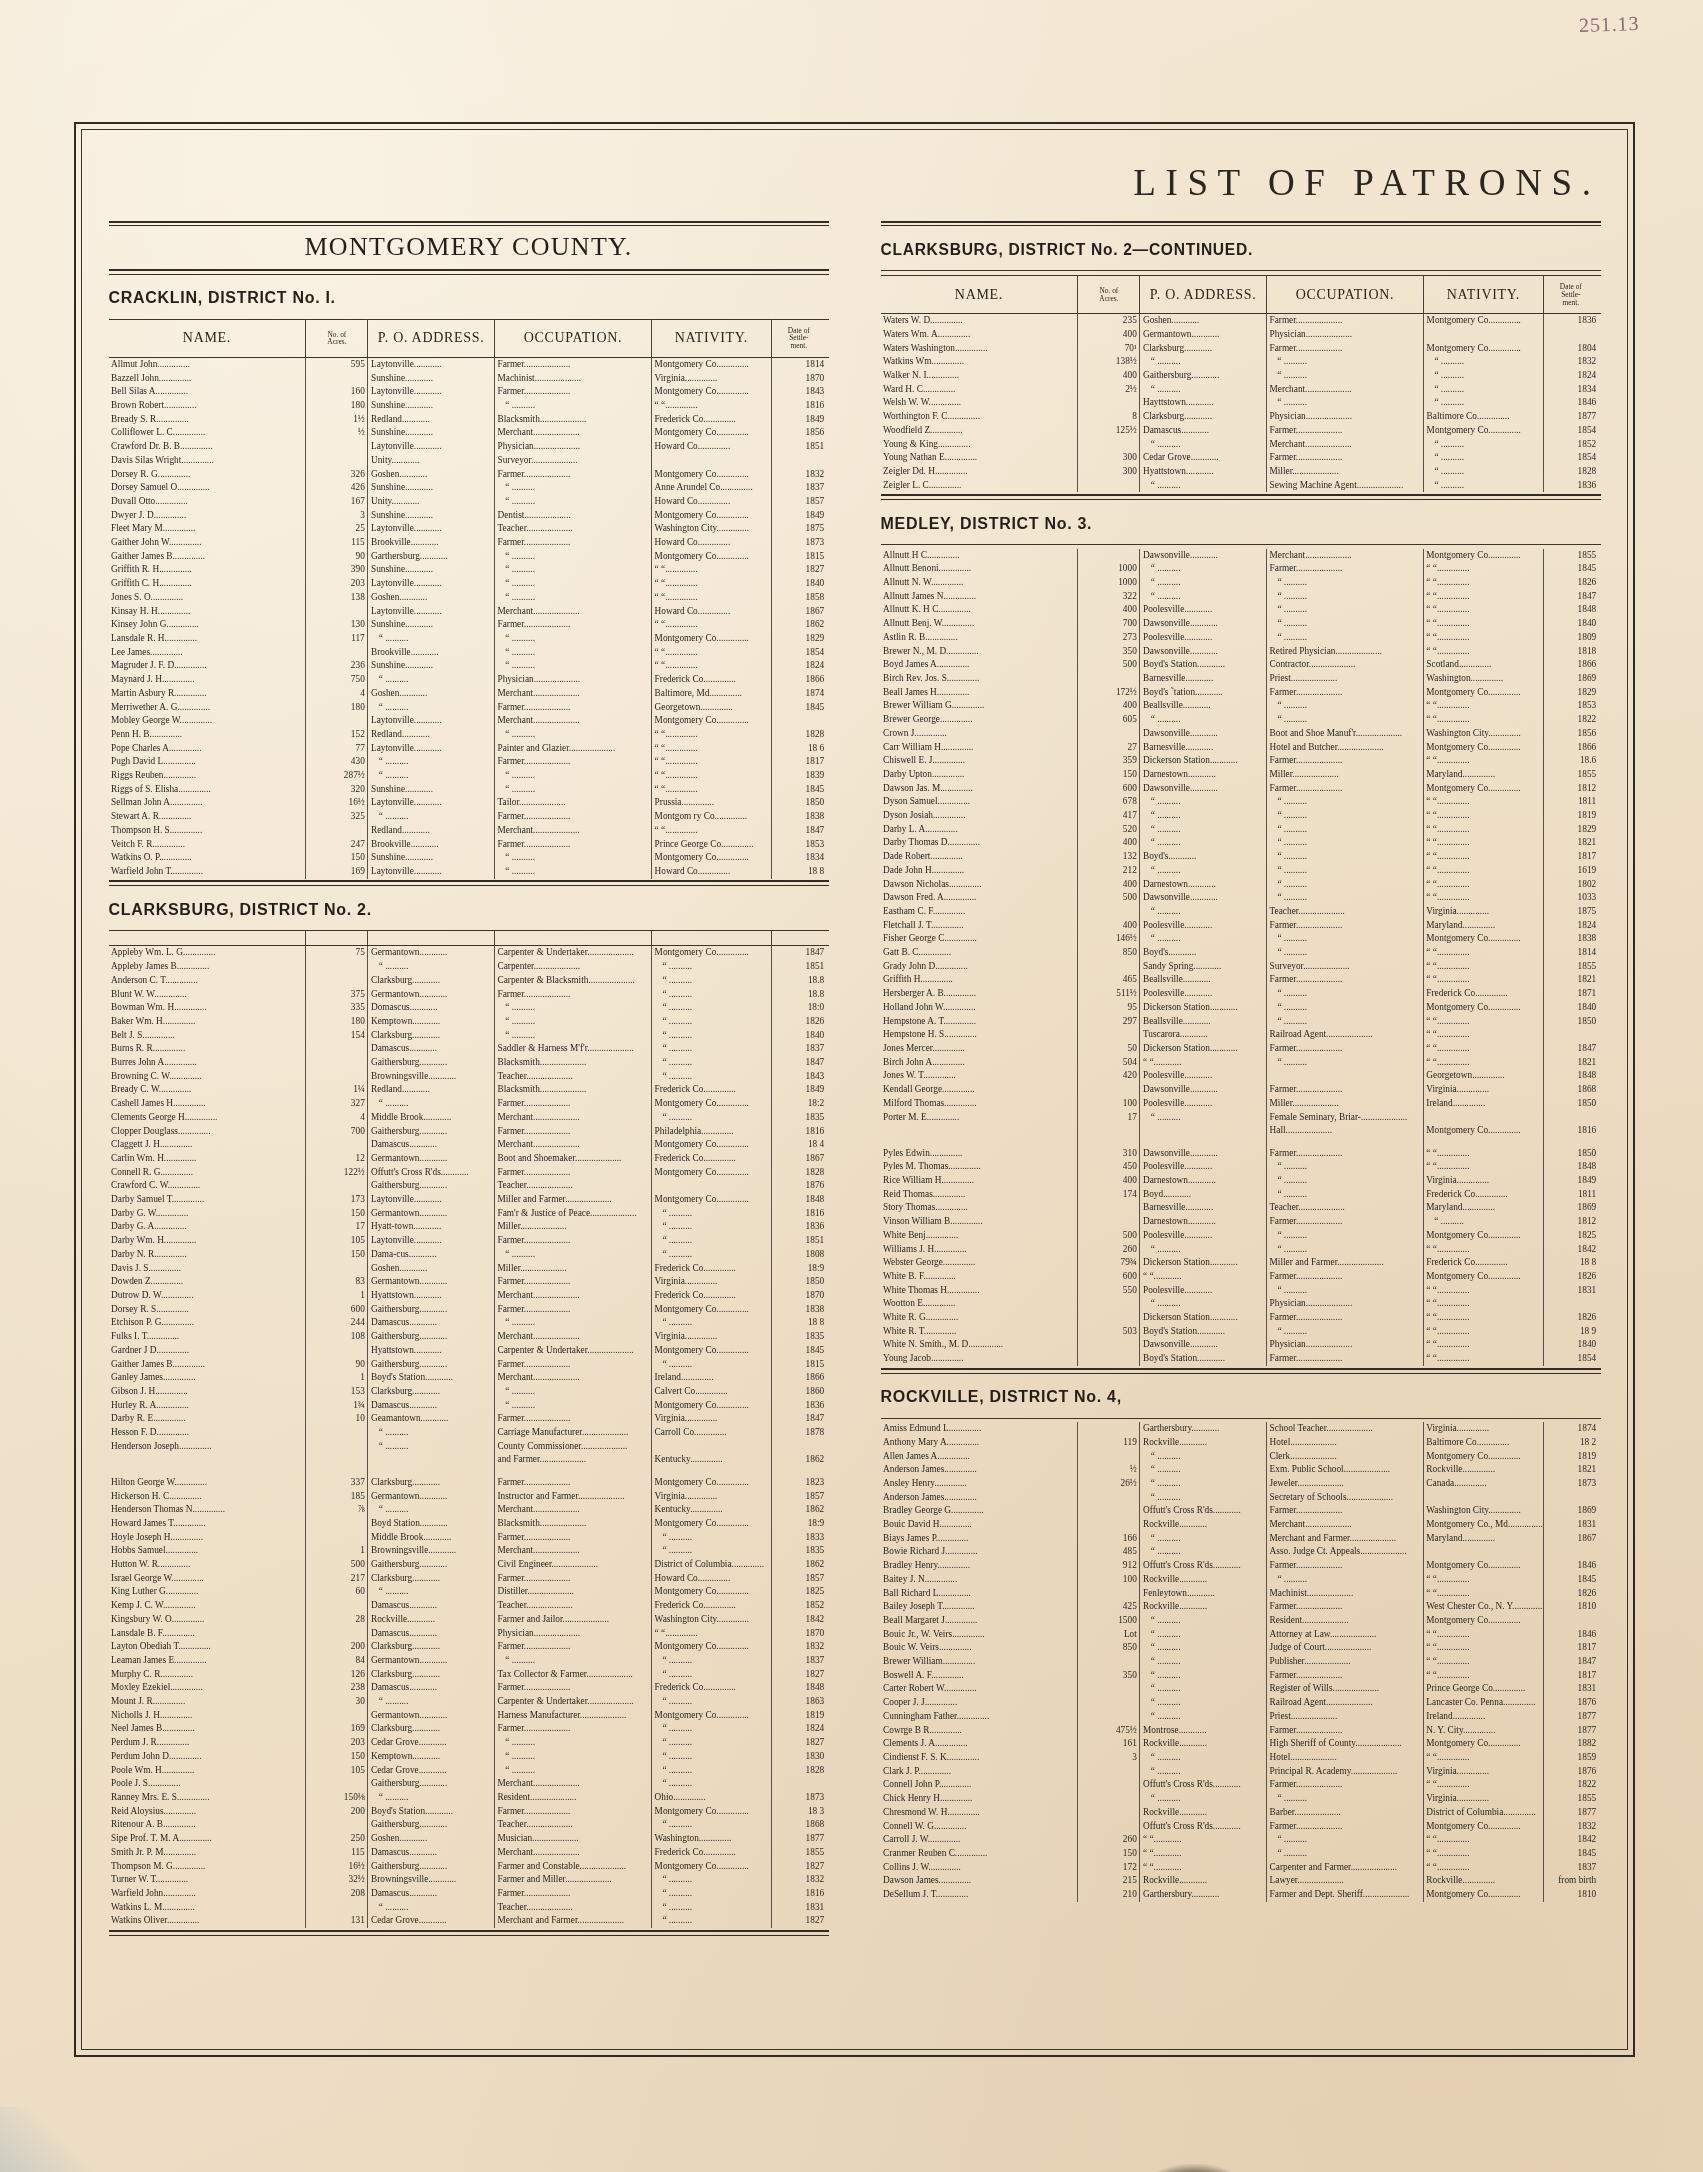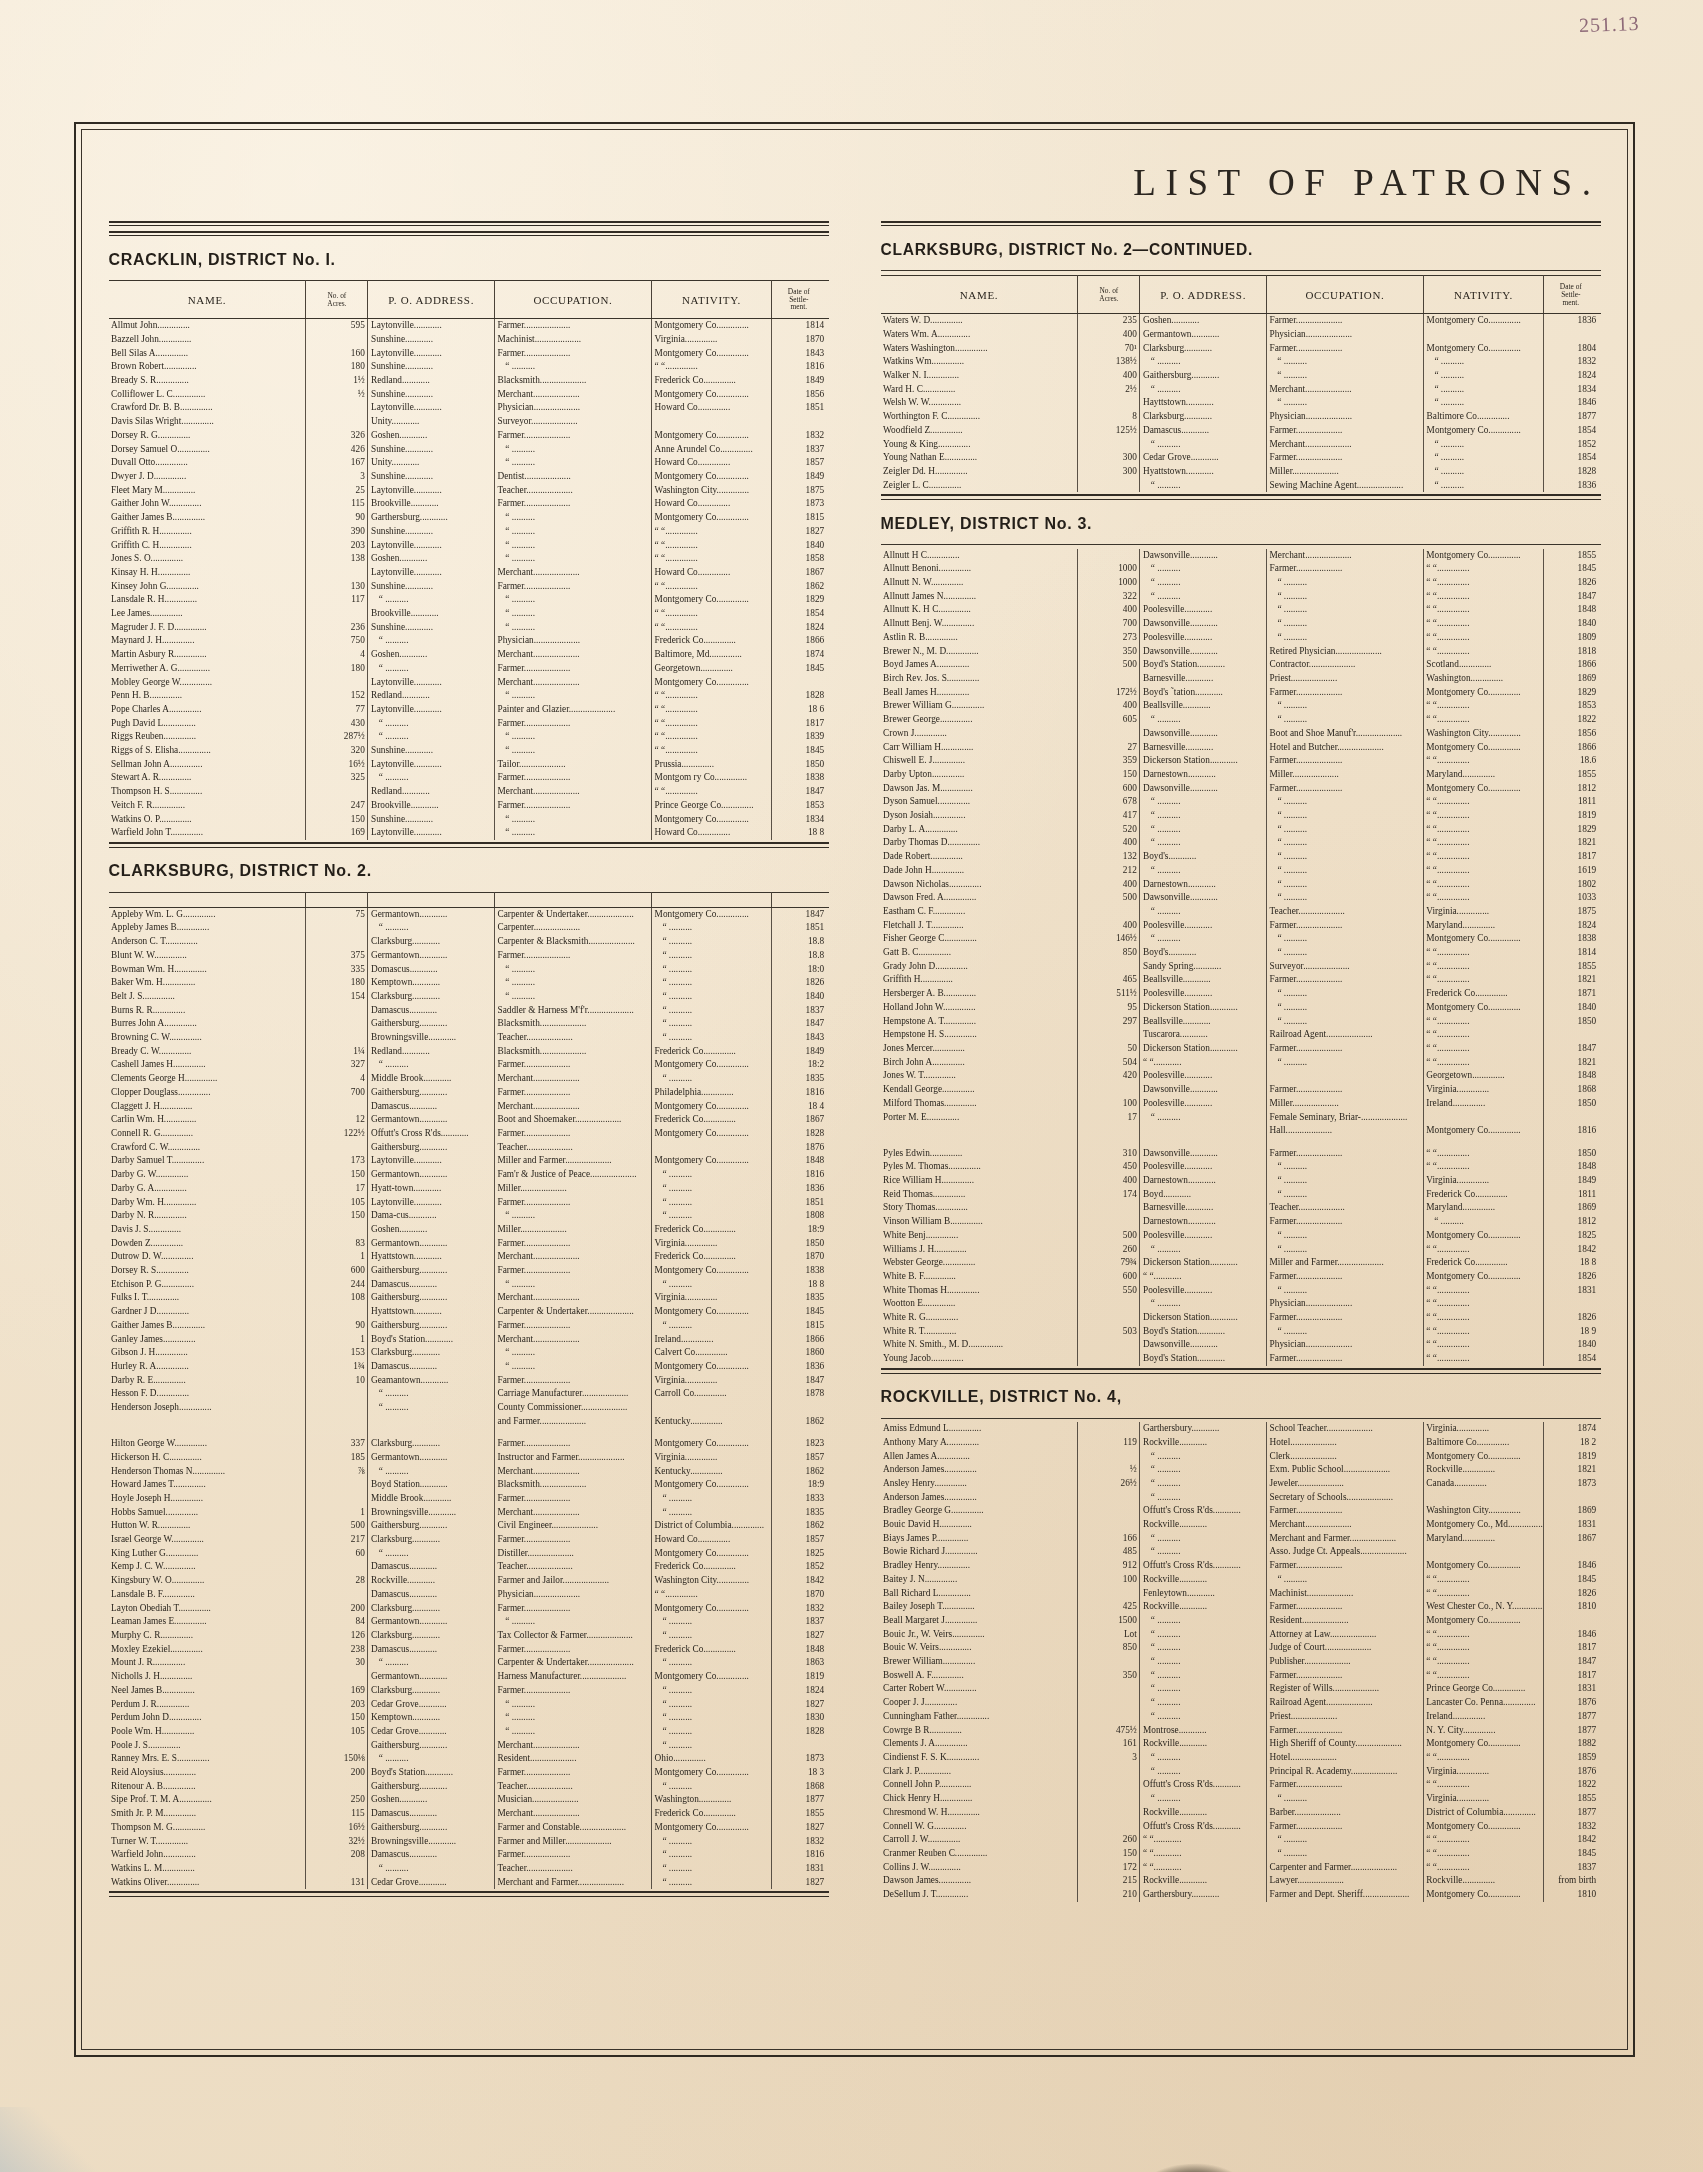--- a/index.html
+++ b/index.html
@@ -106,21 +106,21 @@
   table.patrons{
     width:100%;
     border-collapse:collapse;
     font-family:"Liberation Serif",serif;
     font-size:9.3px;
     color:#2a251e;
     table-layout:fixed;
   }
   table.patrons th{
     font-weight:400;
-    font-size:11px;
+    font-size:14px;
     letter-spacing:0.7px;
     text-align:center;
     padding:7px 1.7px 7px 1.7px;
     vertical-align:middle;
     border-right:0.9px solid #4a4238;
     border-bottom:1.3px solid #3a342b;
     border-top:1.3px solid #3a342b;
   }
   table.patrons th.small{
     font-size:7.4px;letter-spacing:0;line-height:1.05;
@@ -167,20 +167,21 @@
 </div>
 
 <div class="page">
 
   <div class="main-title">LIST OF PATRONS.</div>
 
   <div class="cols">
 
     <div class="col left">
       <div class="rule-double"></div>
+      <div class="county-title">MONTGOMERY COUNTY.</div>
       <div class="rule-double"></div>
 
       <div class="district-title">CRACKLIN, DISTRICT No. I.</div>
 
       <table class="patrons">
         <thead>
           <tr>
             <th class="c-name">NAME.</th>
             <th class="c-acres small">
               <span>No. of</span><br>

